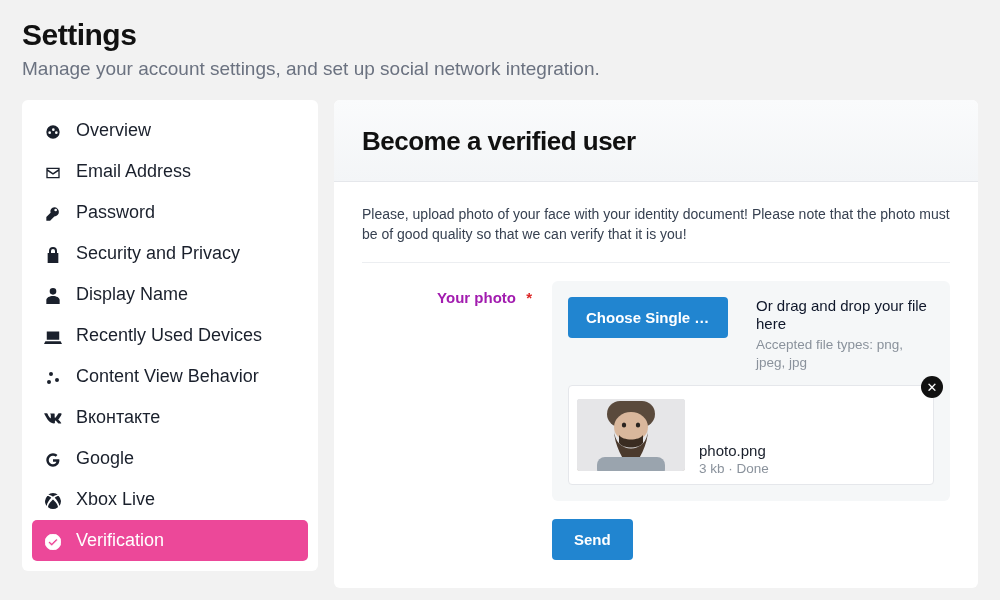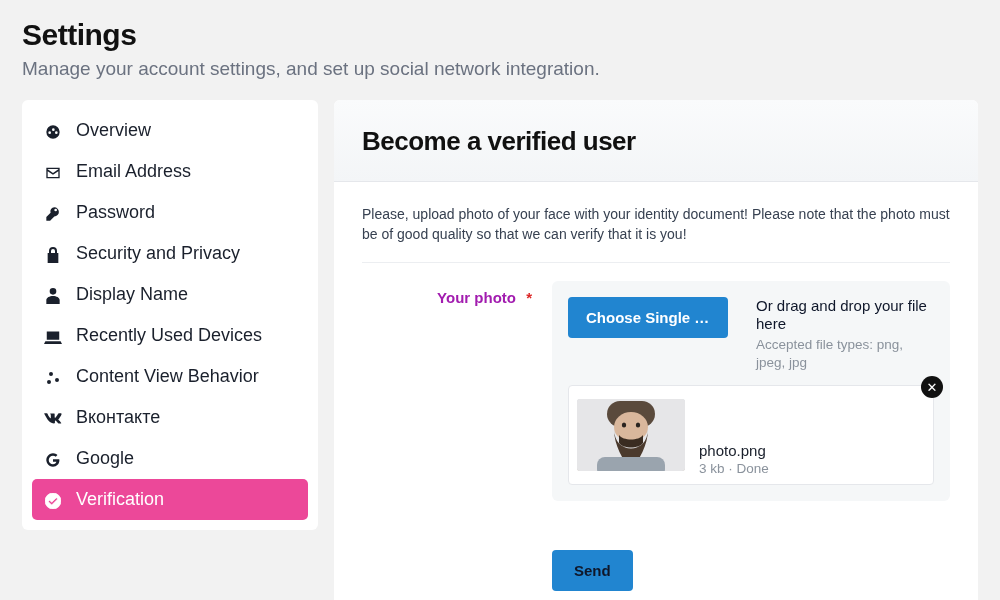--- a/index.html
+++ b/index.html
@@ -198,28 +198,27 @@
       justify-content: center;
       cursor: pointer;
       font-size: 13px;
       line-height: 1;
     }
     .actions {
       margin-top: 18px;
     }
     .btn-send {
       background: #2185d0;
-      color: #0f172a;
+      color: #ffffff;
       border: none;
       padding: 12px 22px;
       font-size: 15px;
       font-weight: 600;
       border-radius: 4px;
       cursor: pointer;
-      margin-top: 31px;
     }
     svg { fill: #1a202c; }
   </style>
 </head>
 <body>
 
 <div class="page">
   <h1 class="page-title">Settings</h1>
   <p class="page-subtitle">Manage your account settings, and set up social network integration.</p>
 
@@ -300,20 +299,28 @@
 
       <div class="sidebar-item">
         <span class="icon">
           <svg width="16" height="16" viewBox="0 0 24 24">
               <path d="M12 11v3.6h5.1c-.5 2.2-2.4 3.8-5.1 3.8a6.4 6.4 0 110-12.8c1.6 0 3 .6 4.1 1.6l2.6-2.6A10 10 0 1012 22c5.7 0 9.6-4 9.6-9.6 0-.6-.1-1.1-.2-1.6H12z"></path>
             </svg>
         </span>
         <span>Google</span>
       </div>
 
+      <div class="sidebar-item">
+        <span class="icon">
+          <svg width="16" height="16" viewBox="0 0 24 24">
+              <path d="M12 0a12 12 0 00-7.8 2.9C6.6 2 10 4 12 5.6 14 4 17.4 2 19.8 2.9A12 12 0 0012 0zM3.2 4.7A12 12 0 000 12c0 2.9 1 5.5 2.7 7.6-.5-3 3.4-9 6.7-12.4-2.2-2-4.7-3-6.2-2.5zm17.6 0c-1.5-.5-4 .5-6.2 2.5 3.3 3.4 7.2 9.4 6.7 12.4A12 12 0 0024 12a12 12 0 00-3.2-7.3zM12 9.6c-3.8 3.4-9 10-6.9 12A12 12 0 0012 24a12 12 0 006.9-2.4c2.1-2-3.1-8.6-6.9-12z"></path>
+            </svg>
+        </span>
+        <span>Xbox Live</span>
+      </div>
 
       <div class="sidebar-item active">
         <span class="icon">
           <svg width="16" height="16" viewBox="0 0 24 24">
               <path d="M12 0a12 12 0 100 24 12 12 0 000-24zm-2 18l-5-5 2-2 3 3 7-7 2 2-9 9z"></path>
             </svg>
         </span>
         <span>Verification</span>
       </div>
 

